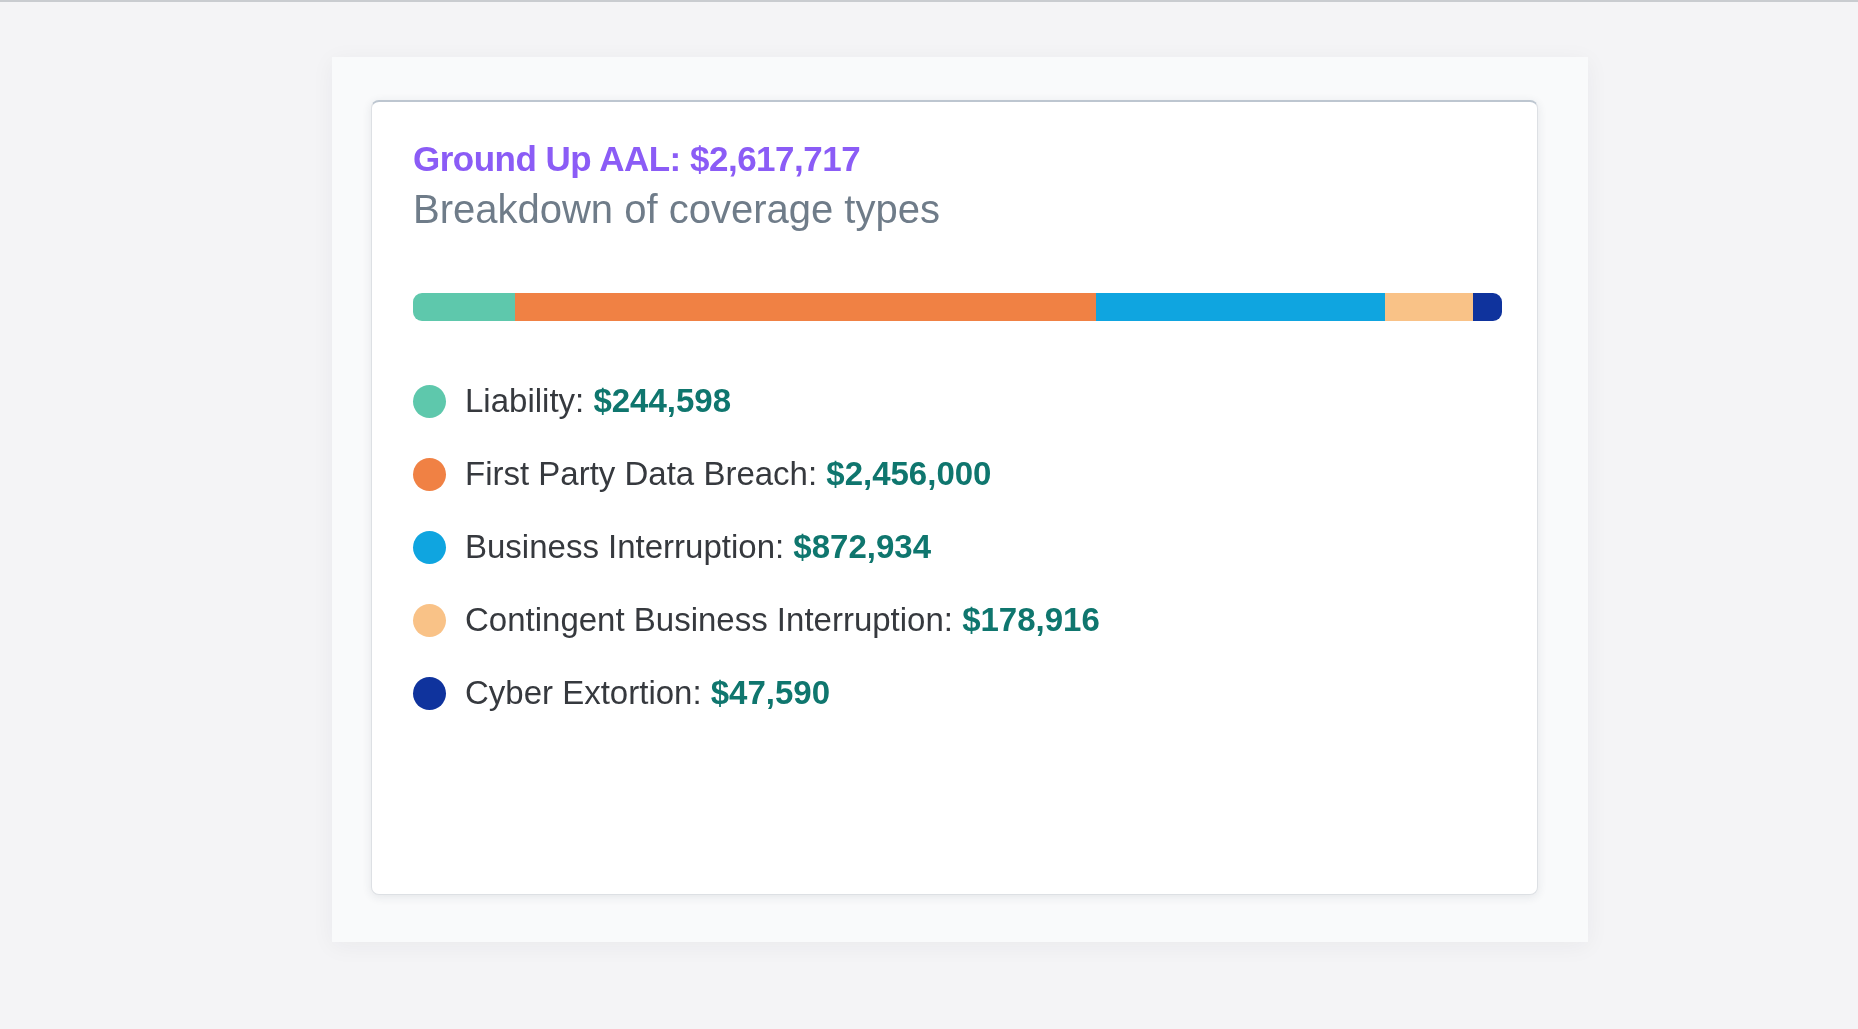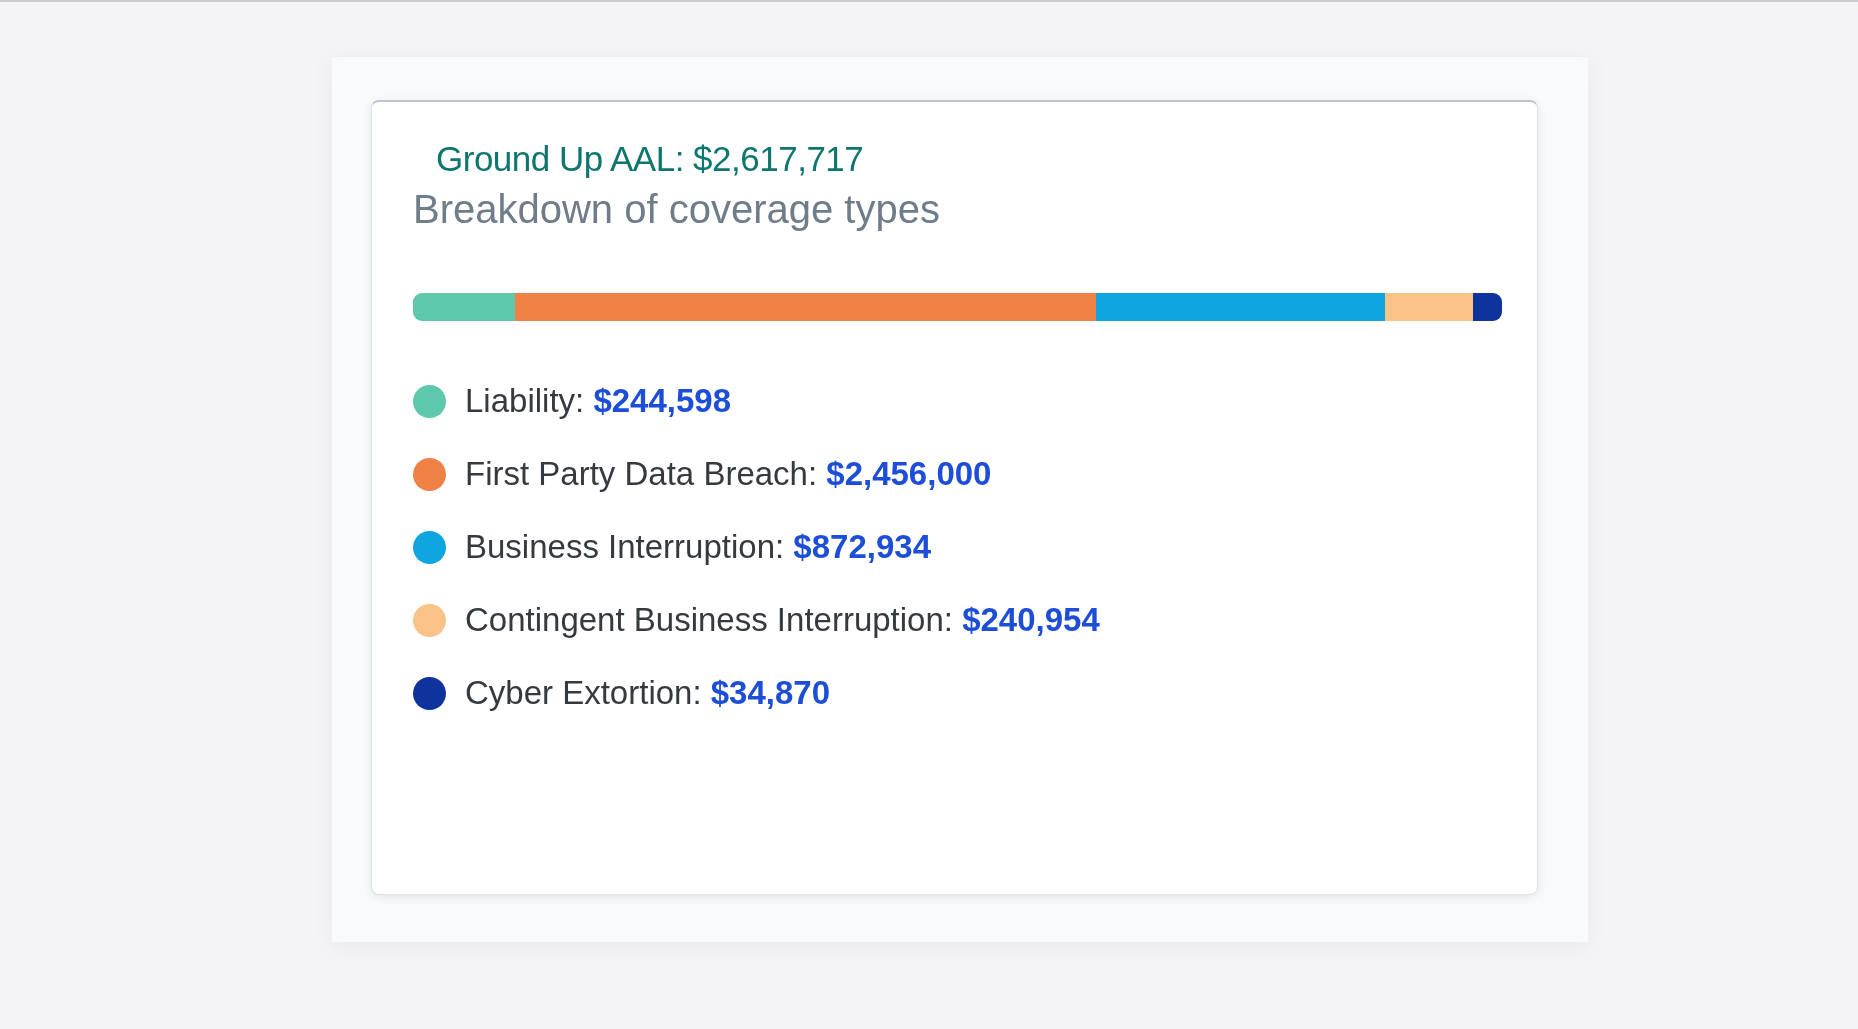--- a/index.html
+++ b/index.html
@@ -27,25 +27,24 @@
     width: 1167px; height: 795px;
     background: #FFFFFF;
     border: 1px solid #DDE0E4;
     border-top: 2px solid #BDC6D0;
     border-radius: 8px;
     box-shadow: 0 2px 10px rgba(40, 50, 70, 0.10);
     padding: 35px 35px 0 41px;
   }
   .card-title {
     font-size: 35px;
-    font-weight: 400;
+    font-weight: 700;
     line-height: 44px;
-    color: #0f766e;
+    color: #8b5cf6;
     letter-spacing: -0.5px;
-    margin-left: 23px;
   }
   .card-subtitle {
     font-size: 40px;
     font-weight: 400;
     line-height: 40px;
     color: #6F7C89;
     margin-top: 8px;
   }
   .stacked-bar {
     margin-top: 64px;
@@ -73,21 +72,21 @@
   }
   .legend-text {
     font-size: 33px;
     line-height: 44px;
     color: #36393E;
     font-weight: 400;
     white-space: nowrap;
   }
   .legend-text b {
     font-weight: 700;
-    color: #1d4ed8;
+    color: #0f766e;
   }
 </style>
 </head>
 <body>
 
 <div class="page-top-edge"></div>
 
 <div class="content-panel">
   <div class="card">
     <div class="card-title">Ground Up AAL: $2,617,717</div>
@@ -107,21 +106,21 @@
         <div class="legend-item">
           <span class="legend-dot" style="background: rgb(240, 129, 68);"></span>
           <span class="legend-text">First Party Data Breach: <b>$2,456,000</b></span>
         </div>
         <div class="legend-item">
           <span class="legend-dot" style="background: rgb(15, 165, 224);"></span>
           <span class="legend-text">Business Interruption: <b>$872,934</b></span>
         </div>
         <div class="legend-item">
           <span class="legend-dot" style="background: rgb(249, 194, 135);"></span>
-          <span class="legend-text">Contingent Business Interruption: <b>$240,954</b></span>
+          <span class="legend-text">Contingent Business Interruption: <b>$178,916</b></span>
         </div>
         <div class="legend-item">
           <span class="legend-dot" style="background: rgb(15, 51, 157);"></span>
-          <span class="legend-text">Cyber Extortion: <b>$34,870</b></span>
+          <span class="legend-text">Cyber Extortion: <b>$47,590</b></span>
         </div>
       </div>
   </div>
 </div>
 
 </body></html>

